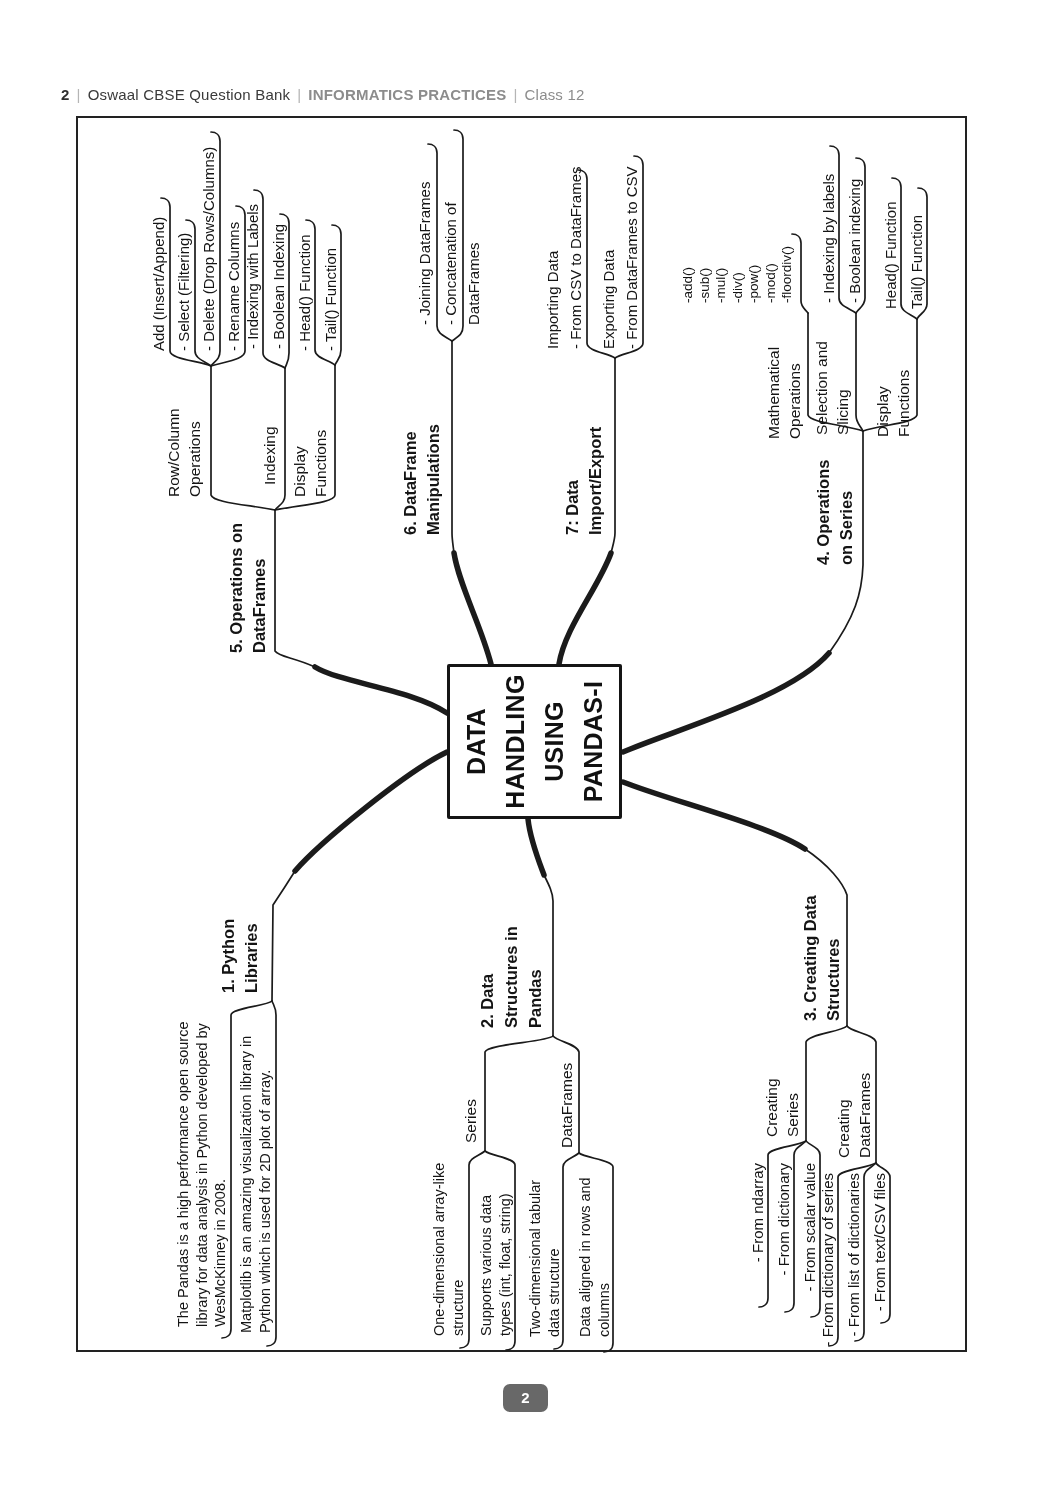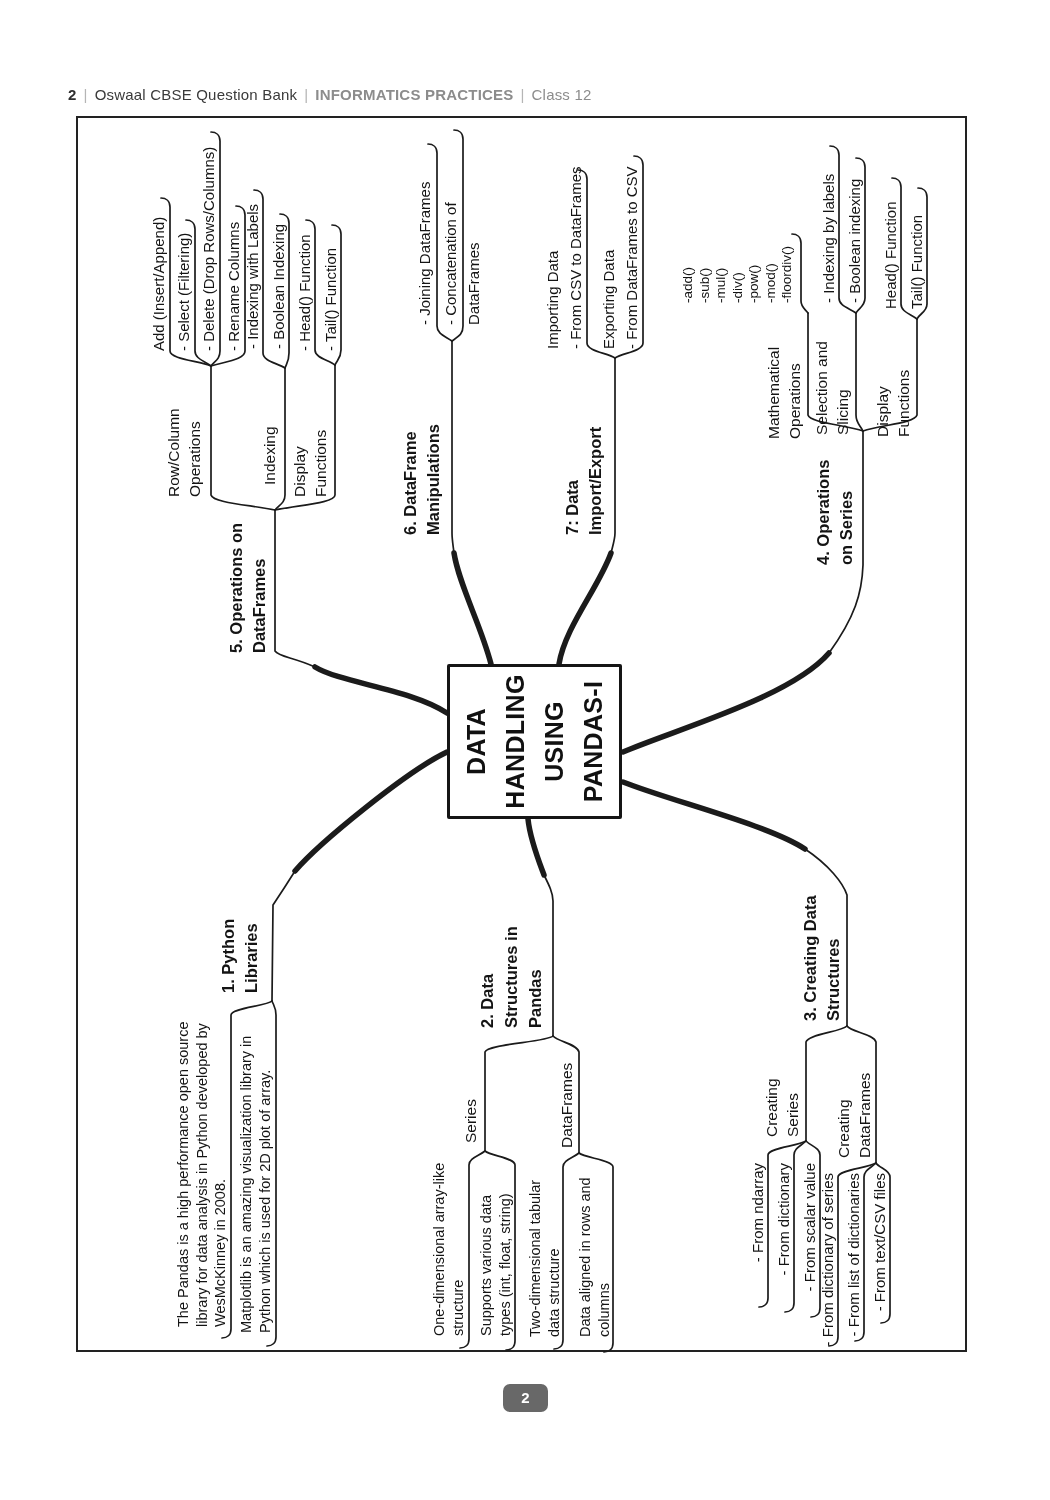--- a/index.html
+++ b/index.html
@@ -1,19 +1,19 @@
 <!DOCTYPE html>
 <html><head>
 <meta charset="utf-8">
 <style>
   html,body{margin:0;padding:0;background:#e8e8e8;}
   #page{position:relative;width:1050px;height:1500px;background:#ffffff;margin:0 auto;
         font-family:"Liberation Sans", sans-serif;color:#111;overflow:hidden;}
   
-  #hdr{position:absolute;left:68px;top:86px;font-size:15px;color:#3a3a3a;letter-spacing:.2px;}
+  #hdr{position:absolute;left:61px;top:86px;font-size:15px;color:#3a3a3a;letter-spacing:.2px;}
   #hdr .sep{color:#b5b5b5;padding:0 7px;}
   #hdr .pg{font-weight:bold;color:#2e2e2e;}
   #hdr .subj{font-weight:bold;color:#8c8c8c;}
   #hdr .cls{color:#8c8c8c;}
   
   #frame{position:absolute;left:76px;top:116px;width:891px;height:1236px;
          border:2px solid #222;box-sizing:border-box;}
   
   #mm{position:absolute;left:79px;top:119px;width:1234px;height:890px;
       transform-origin:0 0;transform:rotate(-90deg) translateX(-1234px);}

